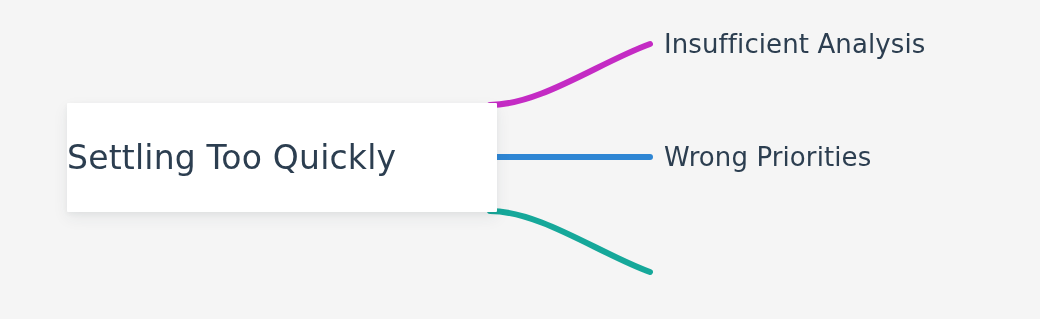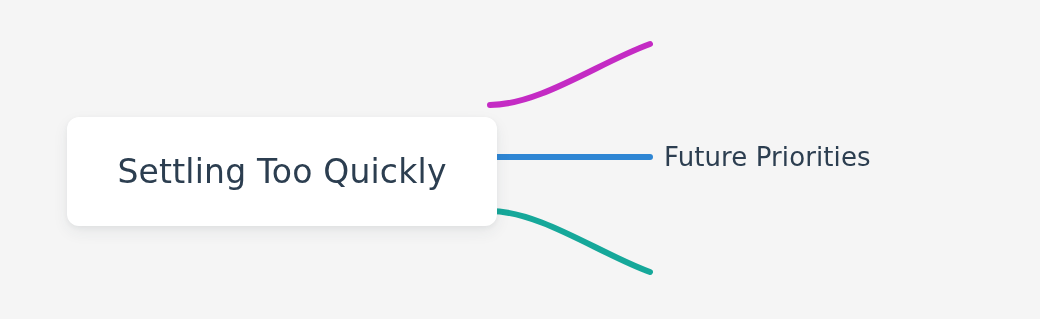--- a/index.html
+++ b/index.html
@@ -28,30 +28,30 @@
     top: 0;
     width: 1040px;
     height: 319px;
     overflow: visible;
   }
 
   
   #central-node {
     position: absolute;
     left: 67px;
-    top: 117px;
+    top: 103px;
     width: 430px;
     height: 109px;
     background: #ffffff;
-    border-radius: 12px;
+    border-radius: 1px;
     box-shadow: 0 6px 16px rgba(40, 50, 65, 0.07),
                 0 2px 5px rgba(40, 50, 65, 0.05);
     display: flex;
     align-items: center;
-    justify-content: center;
+    justify-content: flex-start;
     box-sizing: border-box;
     z-index: 3;
   }
 
   #central-node-label {
     font-family: "DejaVu Sans", sans-serif;
     font-size: 33px;
     font-weight: 400;
     color: #2c3e50;
     letter-spacing: 0.2px;
@@ -86,17 +86,18 @@
   <svg id="branch-lines" viewBox="0 0 1040 319" width="1040" height="319" xmlns="http://www.w3.org/2000/svg">
     <path fill="none" stroke-linecap="round" stroke="#c42bc4" stroke-width="6" d="M 490 105 C 540 105, 600 62, 650 44"></path>
     <path fill="none" stroke-linecap="round" stroke="#2e86d4" stroke-width="6" d="M 497 157 L 650 157"></path>
     <path fill="none" stroke-linecap="round" stroke="#16a89a" stroke-width="6" d="M 490 211 C 540 211, 600 254, 650 272"></path>
   </svg>
 
   <div id="central-node" style="background: rgb(255, 255, 255);">
     <span id="central-node-label" style="color: rgb(44, 62, 80);">Settling Too Quickly</span>
   </div>
 
+  <div class="branch-label" id="branch-label-0" style="color: rgb(44, 62, 80);">Insufficient Analysis</div>
 
-  <div class="branch-label" id="branch-label-1" style="color: rgb(44, 62, 80);">Future Priorities</div>
+  <div class="branch-label" id="branch-label-1" style="color: rgb(44, 62, 80);">Wrong Priorities</div>
 
 
 </div>
 
 </body></html>

